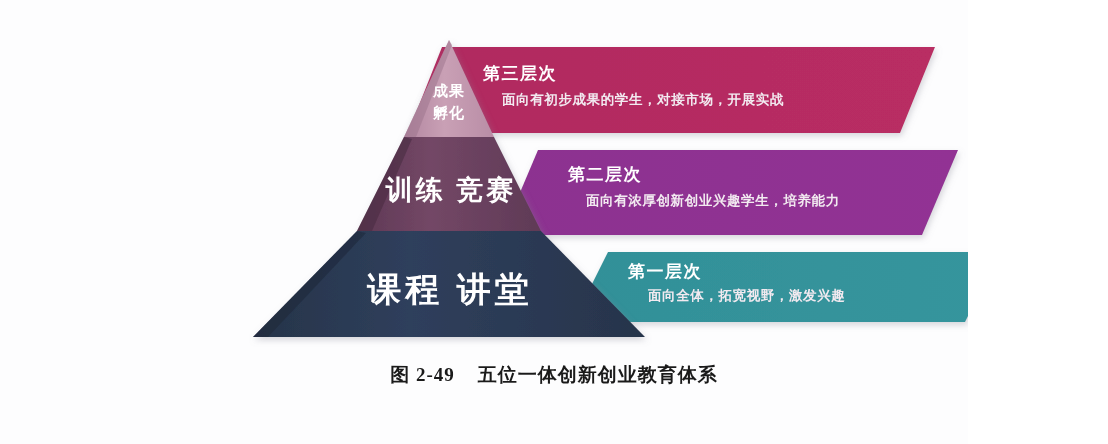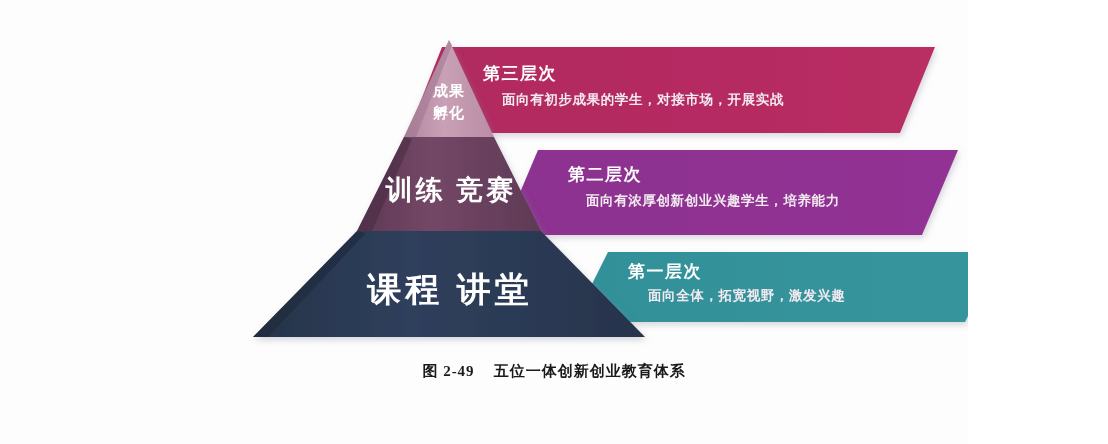--- a/index.html
+++ b/index.html
@@ -59,21 +59,21 @@
     letter-spacing: 0.6px;
   }
   #caption {
     position: absolute;
     left: 0;
     top: 362px;
     width: 1108px;
     text-align: center;
     font-family: "Liberation Serif", "DejaVu Serif", serif;
     font-weight: bold;
-    font-size: 15px;
+    font-size: 19px;
     color: #1a1a1a;
     letter-spacing: 1px;
     white-space: nowrap;
   }
   #caption .cap-num {
     font-family: "Liberation Serif", "DejaVu Serif", serif;
   }
 </style>
 </head>
 <body>

